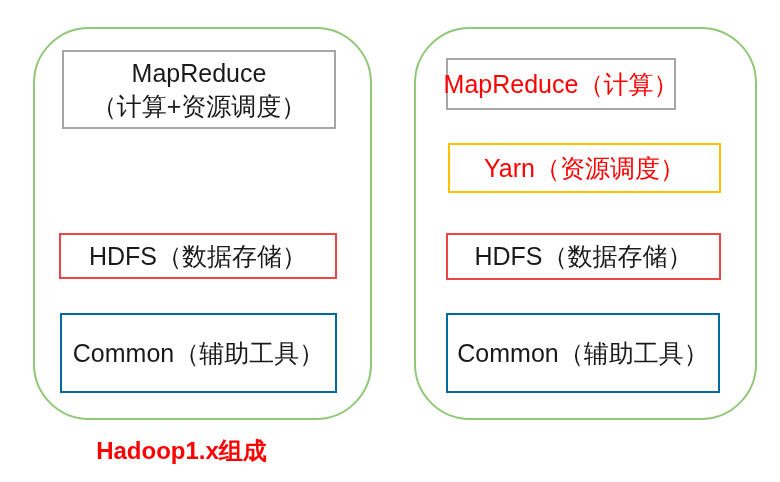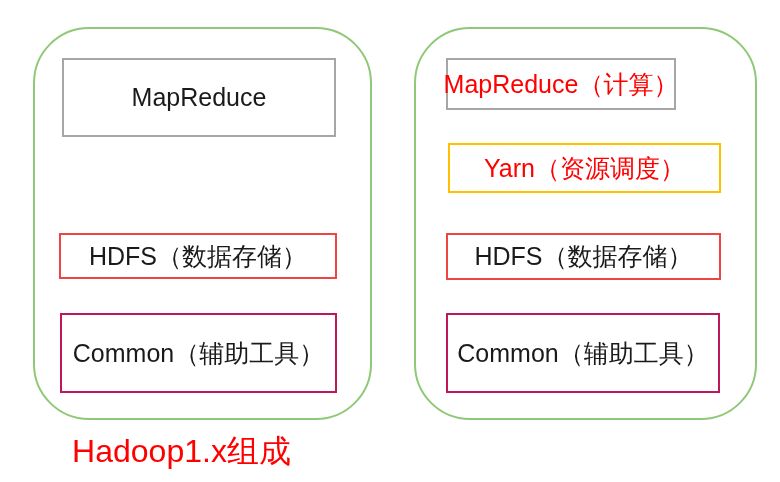--- a/index.html
+++ b/index.html
@@ -36,55 +36,56 @@
     align-items: center;
     justify-content: center;
     text-align: center;
     font-size: 25px;
     line-height: 33px;
     color: #1a1a1a;
     white-space: nowrap;
   }
   .border-gray   { border: 2px solid #a6a6a6; }
   .border-orange { border: 2px solid #ef4444; }
-  .border-blue   { border: 2px solid #be185d; }
+  .border-blue   { border: 2px solid #0369a1; }
   .border-yellow { border: 2px solid #ffc000; }
   .text-red      { color: #ff0000; }
 
   
-  .b-l-mr     { left: 27px; top: 29px;  width: 274px; height: 79px; }
+  .b-l-mr     { left: 27px; top: 21px;  width: 274px; height: 79px; }
   .b-l-hdfs   { left: 24px; top: 204px; width: 278px; height: 46px; }
   .b-l-common { left: 25px; top: 284px; width: 277px; height: 80px; }
 
   
   .b-r-mr     { left: 30px; top: 29px;  width: 230px; height: 52px; }
   .b-r-yarn   { left: 32px; top: 114px; width: 273px; height: 50px; }
   .b-r-hdfs   { left: 30px; top: 204px; width: 275px; height: 47px; }
   .b-r-common { left: 30px; top: 284px; width: 274px; height: 80px; }
 
   .caption {
     position: absolute;
     top: 434px;
     text-align: center;
-    font-size: 32px;
+    font-size: 24px;
     line-height: 34px;
     color: #ff0000;
-    font-weight: 400;
+    font-weight: 700;
   }
   .caption-left  { left: 12px;  width: 339px; }
   .caption-right { left: 410px; width: 343px; }
 </style>
 </head>
 <body>
 
 <div class="canvas">
 
   <div class="panel panel-left">
     <div class="box border-gray b-l-mr">
       <span>MapReduce</span>
+      <span>（计算+资源调度）</span>
     </div>
     <div class="box border-orange b-l-hdfs">HDFS（数据存储）</div>
     <div class="box border-blue b-l-common">Common（辅助工具）</div>
   </div>
   <div class="caption caption-left">Hadoop1.x组成</div>
 
   <div class="panel panel-right">
     <div class="box border-gray text-red b-r-mr">MapReduce（计算）</div>
     <div class="box border-yellow text-red b-r-yarn">Yarn（资源调度）</div>
     <div class="box border-orange b-r-hdfs">HDFS（数据存储）</div>

